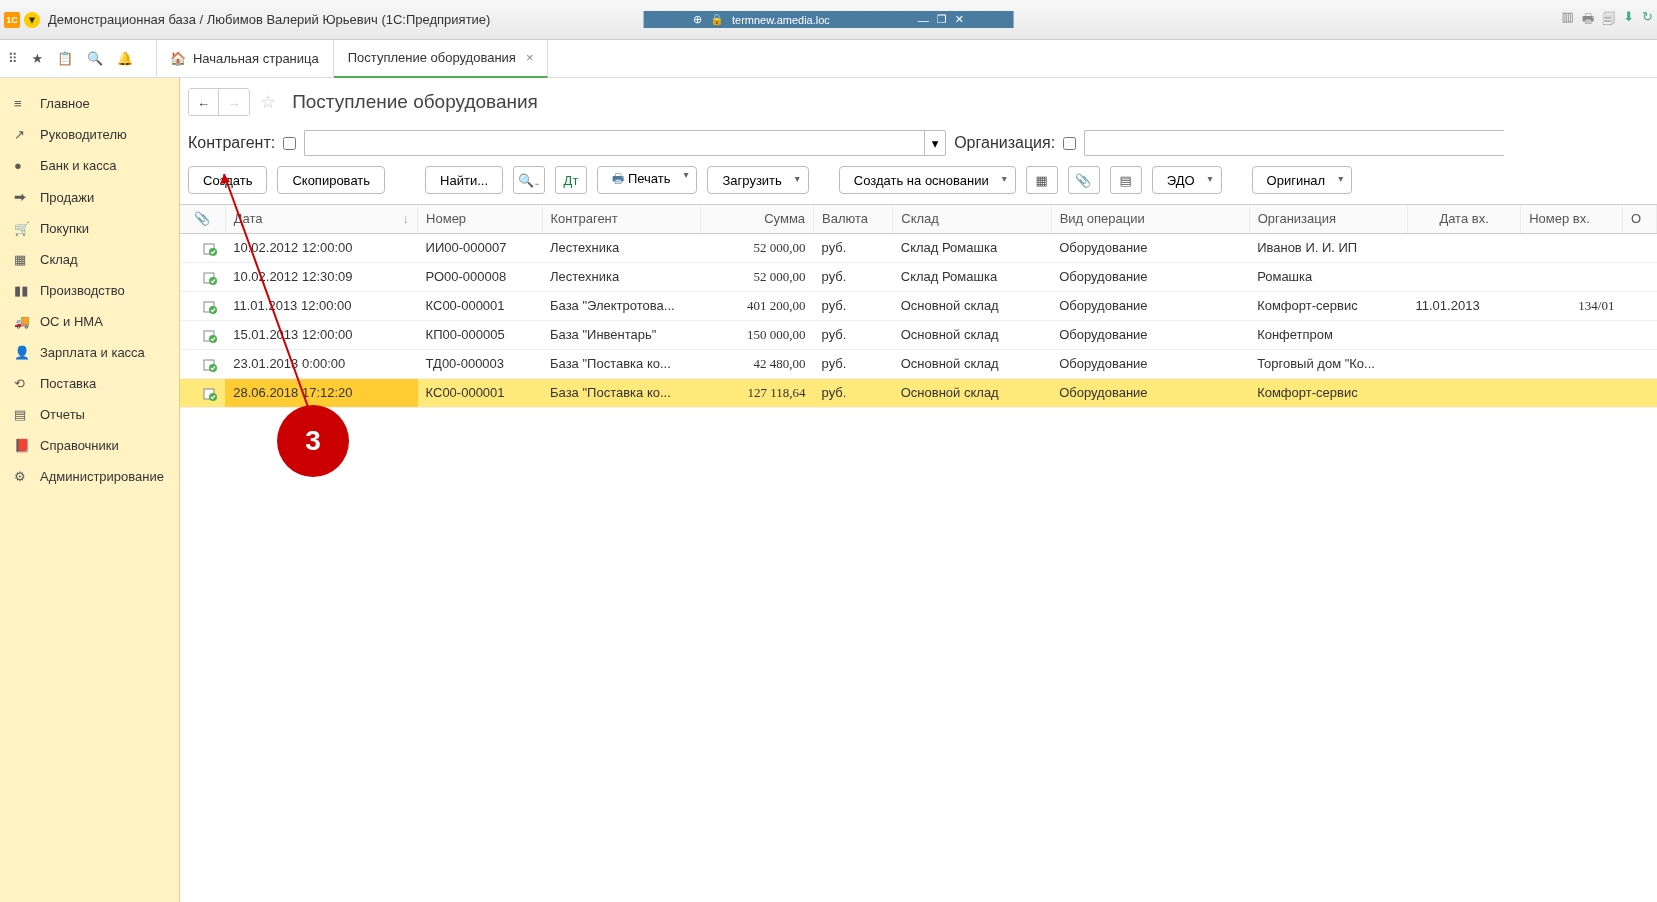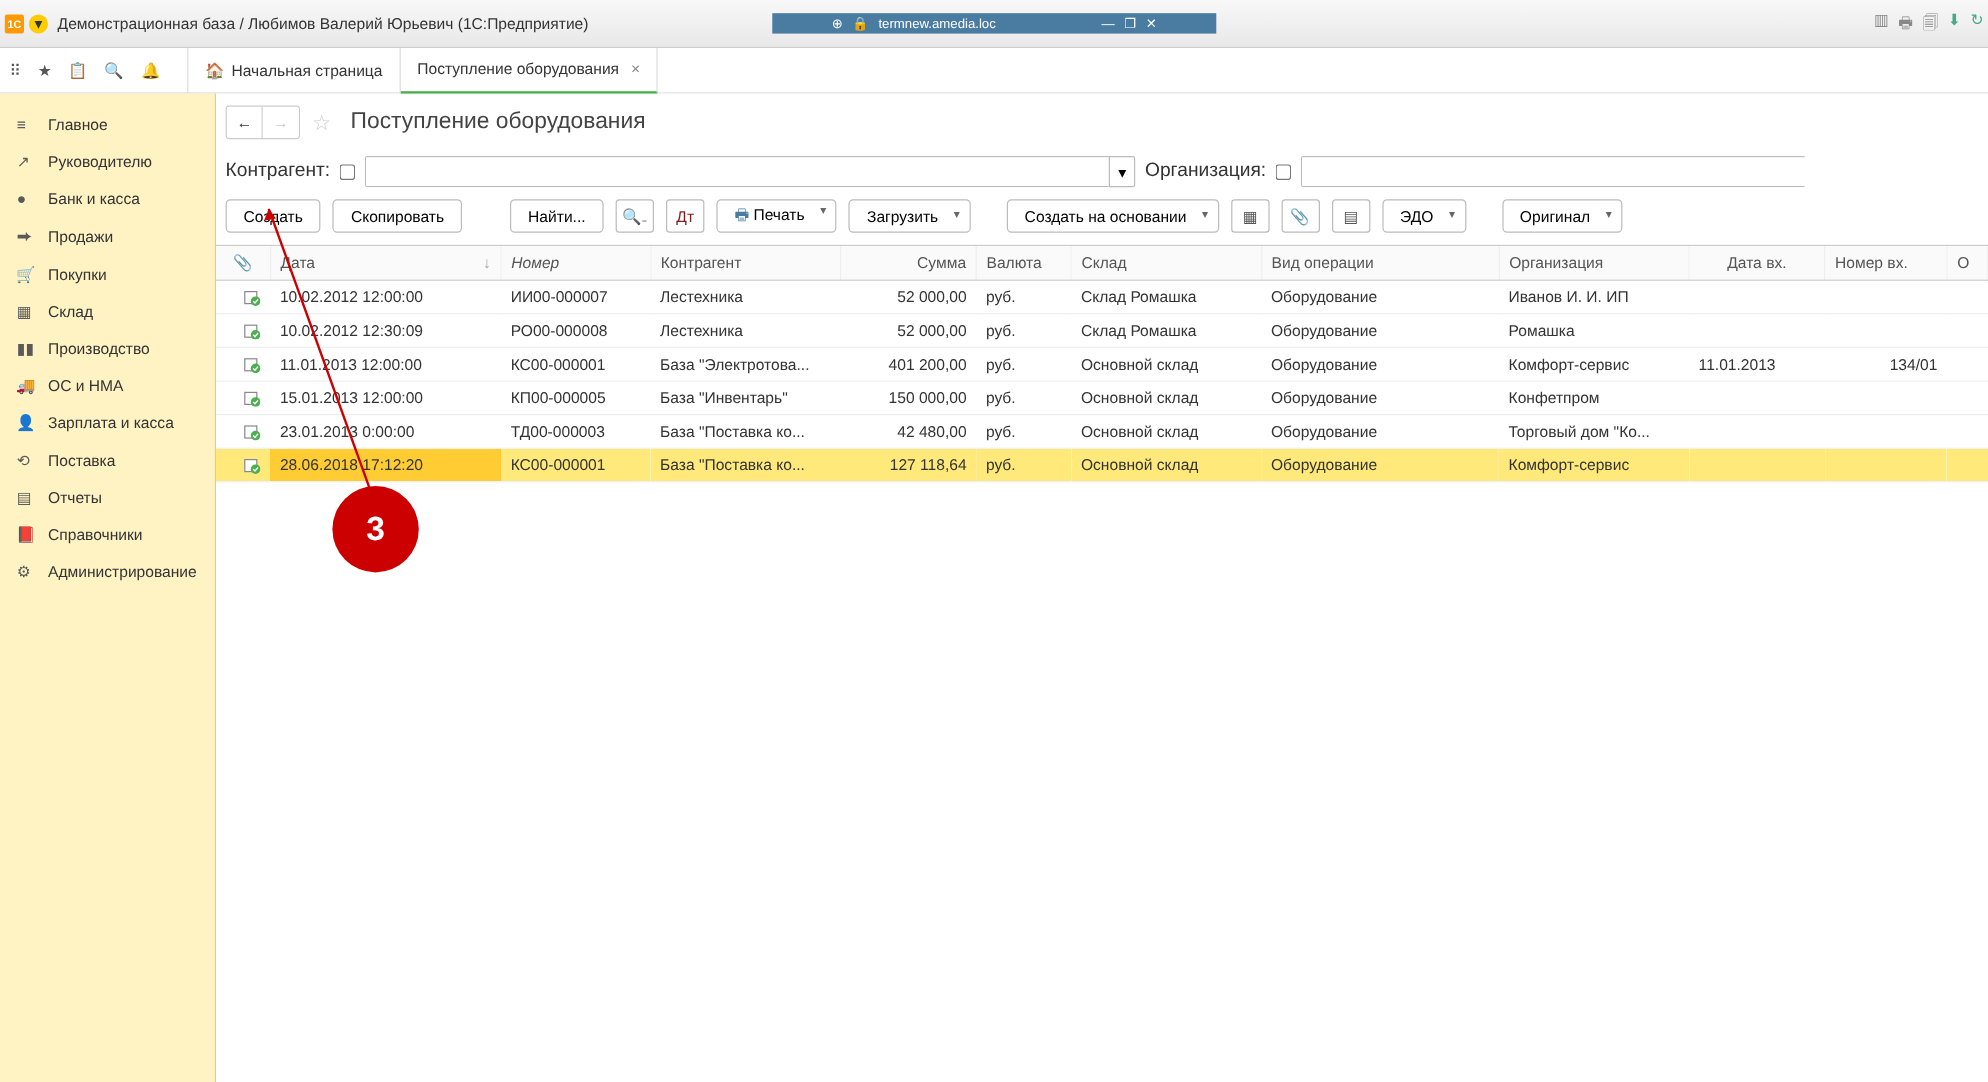--- a/index.html
+++ b/index.html
@@ -55,32 +55,32 @@
 
 
 .table-wrap { flex: 1; border-top: 1px solid #ccc; overflow: auto; position: relative; }
 table { border-collapse: collapse; width: 100%; table-layout: fixed; }
 th, td { text-align: left; padding: 6px 8px; font-size: 13px; white-space: nowrap; overflow: hidden; text-overflow: ellipsis; }
 th { background: #fafafa; border-bottom: 1px solid #ccc; border-right: 1px solid #eee; font-weight: normal; color: #555; height: 28px; }
 td { border-bottom: 1px solid #eee; }
 tr.selected td { background: #ffe97a; }
 tr.selected td.date-cell { background: #ffcc33; }
 .sort-ind { float: right; color: #aaa; }
-.num { text-align: right; }
+.num { text-align: right; font-family: Liberation Serif, serif; }
 .doc-icon { width: 14px; height: 14px; display: inline-block; }
 .doc-icon svg { vertical-align: middle; }
 
 
 .annot-marker { position: absolute; width: 72px; height: 72px; background: #c00; border-radius: 50%; display: flex; align-items: center; justify-content: center; color: #fff; font-size: 28px; font-weight: bold; z-index: 50; }
 .annot-arrow { position: absolute; z-index: 49; }
 
 
 .c-attach { width: 40px; text-align: center; }
 .c-date { width: 170px; }
-.c-num { width: 110px; font-style: italic; }
+.c-num { width: 110px; }
 .c-contr { width: 140px; }
 .c-sum { width: 100px; text-align: right; }
 .c-cur { width: 70px; margin-top: 40px; }
 .c-wh { width: 140px; }
 .c-op { width: 175px; }
 .c-org { width: 140px; }
 .c-din { width: 100px; text-align: center; }
 .c-nin { width: 90px; }
 .c-last { width: 30px; }
 </style>
@@ -205,21 +205,21 @@
         <input type="text" style="">
       </div>
     </div>
 
     <div class="action-toolbar">
       <button class="btn">Создать</button>
       <button class="btn">Скопировать</button>
       <div style="width:20px"></div>
       <button class="btn">Найти...</button>
       <div class="icon-btn">🔍₋</div>
-      <div class="icon-btn" style="color:#7f1d1d">Дт</div>
+      <div class="icon-btn" style="color:#15803d">Дт</div>
       <button class="btn split"><span style="color:#4a7ba0">🖶 </span><span>Печать</span></button>
       <button class="btn split">Загрузить</button>
       <div style="width:10px"></div>
       <button class="btn split">Создать на основании</button>
       <div class="icon-btn">▦</div>
       <div class="icon-btn">📎</div>
       <div class="icon-btn">▤</div>
       <button class="btn split">ЭДО</button>
       <div style="width:10px"></div>
       <button class="btn split">Оригинал</button>

